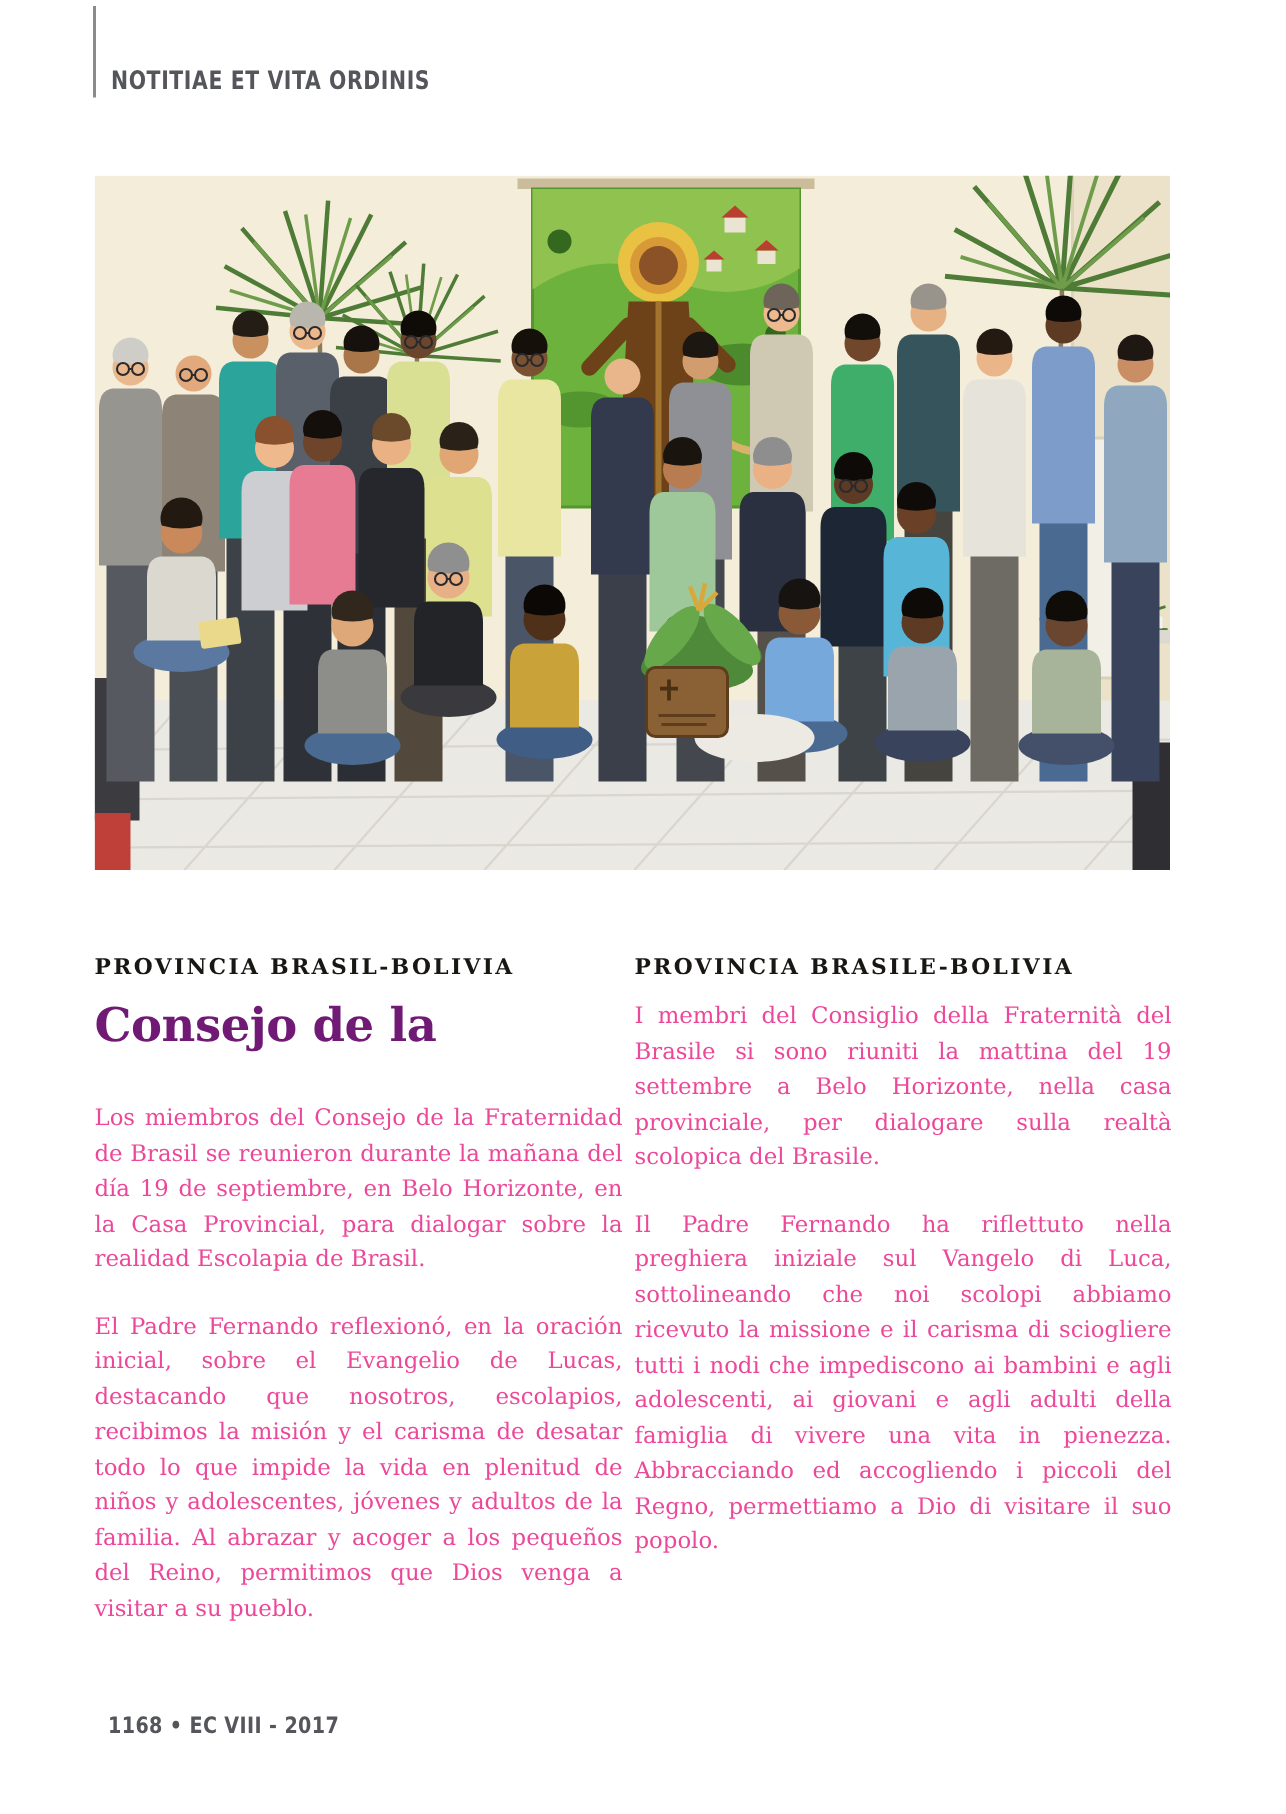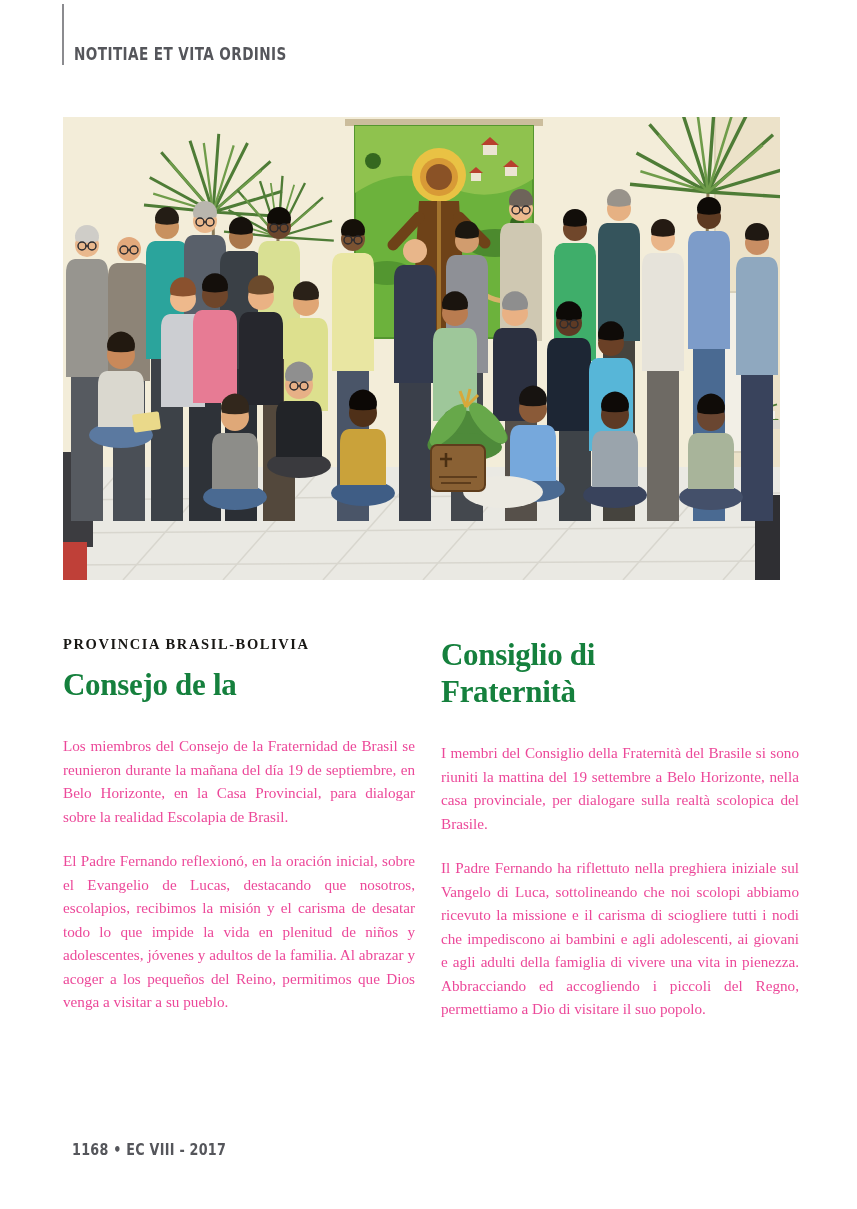--- a/index.html
+++ b/index.html
@@ -11,29 +11,29 @@
   .running-head{
     position:absolute;left:74px;top:44px;white-space:nowrap;
     font-family:"DejaVu Sans","Liberation Sans",sans-serif;font-weight:bold;
     font-size:17px;letter-spacing:.5px;color:#55565b;
     transform:scaleX(.8);transform-origin:0 50%;
   }
   .photo{position:absolute;left:63px;top:117px;width:717px;height:463px;overflow:hidden;}
   .photo svg{display:block;}
   .columns{
     position:absolute;left:63px;top:636px;width:732px;
-    display:grid;grid-template-columns:352px 358px;column-gap:26px;font-family:Liberation Serif, serif;
+    display:grid;grid-template-columns:352px 358px;column-gap:8px;
   }
   .kicker{
     margin:0 0 13px;font-size:14.5px;font-weight:bold;letter-spacing:1.6px;
     color:#181714;
   }
   h1.article-title{
     margin:0 0 31px;font-size:31px;line-height:37px;font-weight:bold;
-    letter-spacing:-.3px;color:#15803d;
+    letter-spacing:-.3px;color:#701a75;
   }
   .body-text p{
     margin:0 0 21px;font-size:15.2px;line-height:23.5px;text-align:justify;
     color:#ec4899;
   }
   .page-footer{
     position:absolute;left:72px;top:1141px;white-space:nowrap;
     font-family:"DejaVu Sans","Liberation Sans",sans-serif;font-weight:bold;
     font-size:15px;color:#55565b;letter-spacing:.3px;
     transform:scaleX(.85);transform-origin:0 50%;
@@ -346,21 +346,21 @@
   <div class="columns">
     <article>
       <p class="kicker">PROVINCIA BRASIL-BOLIVIA</p>
       <h1 class="article-title"><span>Consejo de la</span><br></h1>
       <div class="body-text">
           <p>Los miembros del Consejo de la Fraternidad de Brasil se reunieron durante la mañana del día 19 de septiembre, en Belo Horizonte, en la Casa Provincial, para dialogar sobre la realidad Escolapia de Brasil.</p>
           <p>El Padre Fernando reflexionó, en la oración inicial, sobre el Evangelio de Lucas, destacando que nosotros, escolapios, recibimos la misión y el carisma de desatar todo lo que impide la vida en plenitud de niños y adolescentes, jóvenes y adultos de la familia. Al abrazar y acoger a los pequeños del Reino, permitimos que Dios venga a visitar a su pueblo.</p>
         </div>
     </article>
     <article>
-      <h1 class="article-title"><span>Consiglio di</span><br><span>Fraternità</span></h1>
+      <p class="kicker">PROVINCIA BRASILE-BOLIVIA</p>
       <div class="body-text">
           <p>I membri del Consiglio della Fraternità del Brasile si sono riuniti la mattina del 19 settembre a Belo Horizonte, nella casa provinciale, per dialogare sulla realtà scolopica del Brasile.</p>
           <p>Il Padre Fernando ha riflettuto nella preghiera iniziale sul Vangelo di Luca, sottolineando che noi scolopi abbiamo ricevuto la missione e il carisma di sciogliere tutti i nodi che impediscono ai bambini e agli adolescenti, ai giovani e agli adulti della famiglia di vivere una vita in pienezza. Abbracciando ed accogliendo i piccoli del Regno, permettiamo a Dio di visitare il suo popolo.</p>
         </div>
     </article>
   </div>
 
   <div class="page-footer">1168 • EC VIII - 2017</div>
 
 </div>

